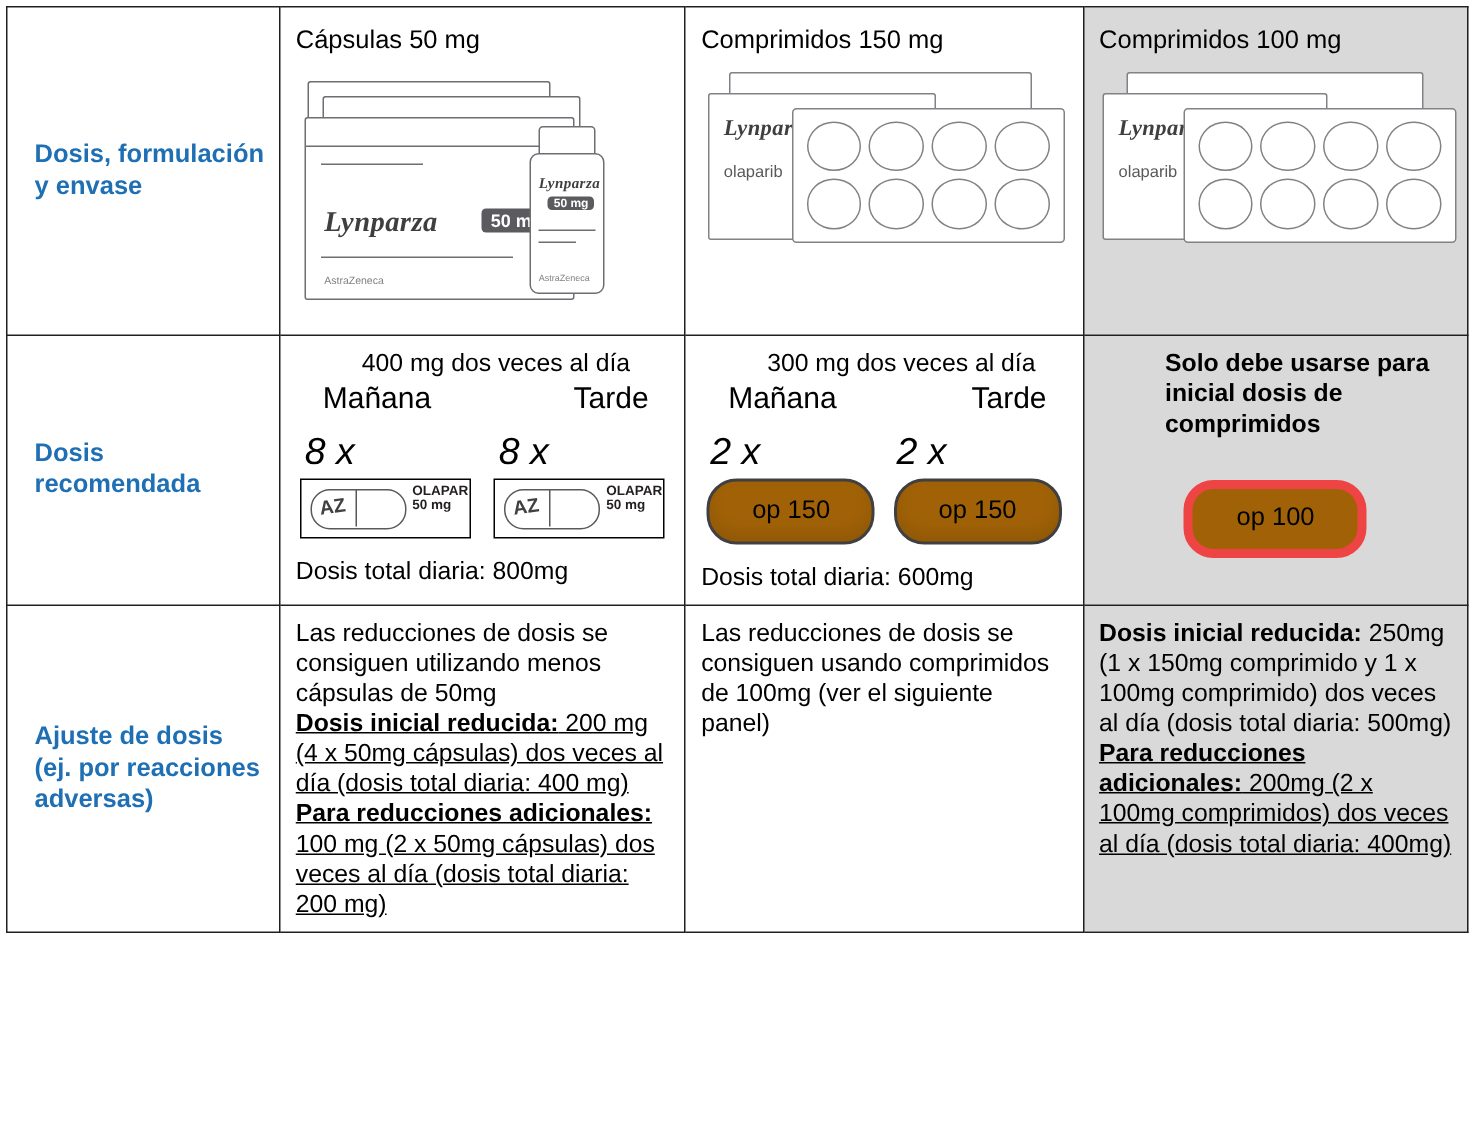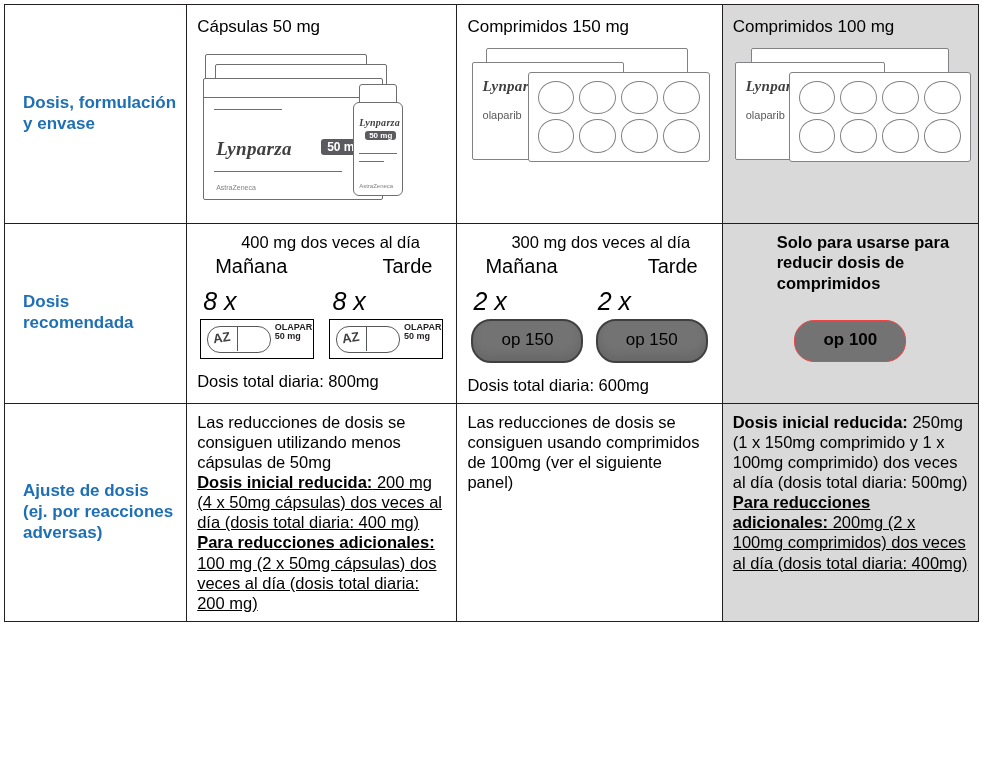--- a/index.html
+++ b/index.html
@@ -200,33 +200,32 @@
     font-size: 9px;
     line-height: 1.05;
     color: #231f20;
     text-align: left;
     font-weight: bold;
   }
   .tab-pill {
     width: 108px; height: 40px;
     border-radius: 20px;
     border: 2px solid #404040;
-    background: #737373;
+    background: #a16207;
     box-shadow: inset 0 -6px 10px rgba(0,0,0,.10);
     display: flex;
     align-items: center;
     justify-content: center;
     font-size: 17px;
     margin: 0 auto;
   }
   .tab-pill.plain {
-    border: 1px solid #ef4444;
+    border: 6px solid #ef4444;
     box-shadow: none;
     width: 110px;
-    font-weight: bold;
   }
   .total-line {
     margin-top: 12px;
     font-size: 16.5px;
   }
   .center-wrap {
     display: flex;
     justify-content: center;
     margin-top: 26px;
   }
@@ -376,21 +375,21 @@
           </div>
           <div class="multi-item">
             <div class="multi-x">2 x</div>
             <div class="tab-pill">op 150</div>
           </div>
         </div>
         <div class="total-line">Dosis total diaria: 600mg</div>
       </td>
 
       <td class="shaded">
-        <div class="dose-line bold" style="line-height:1.25;">Solo para usarse para reducir dosis de comprimidos</div>
+        <div class="dose-line bold" style="line-height:1.25;">Solo debe usarse para inicial dosis de comprimidos</div>
         <div class="center-wrap">
           <div class="tab-pill plain">op 100</div>
         </div>
       </td>
     </tr>
 
     <tr>
       <td class="rowhead">Ajuste de dosis (ej. por reacciones adversas)</td>
 
       <td class="adj-text">

